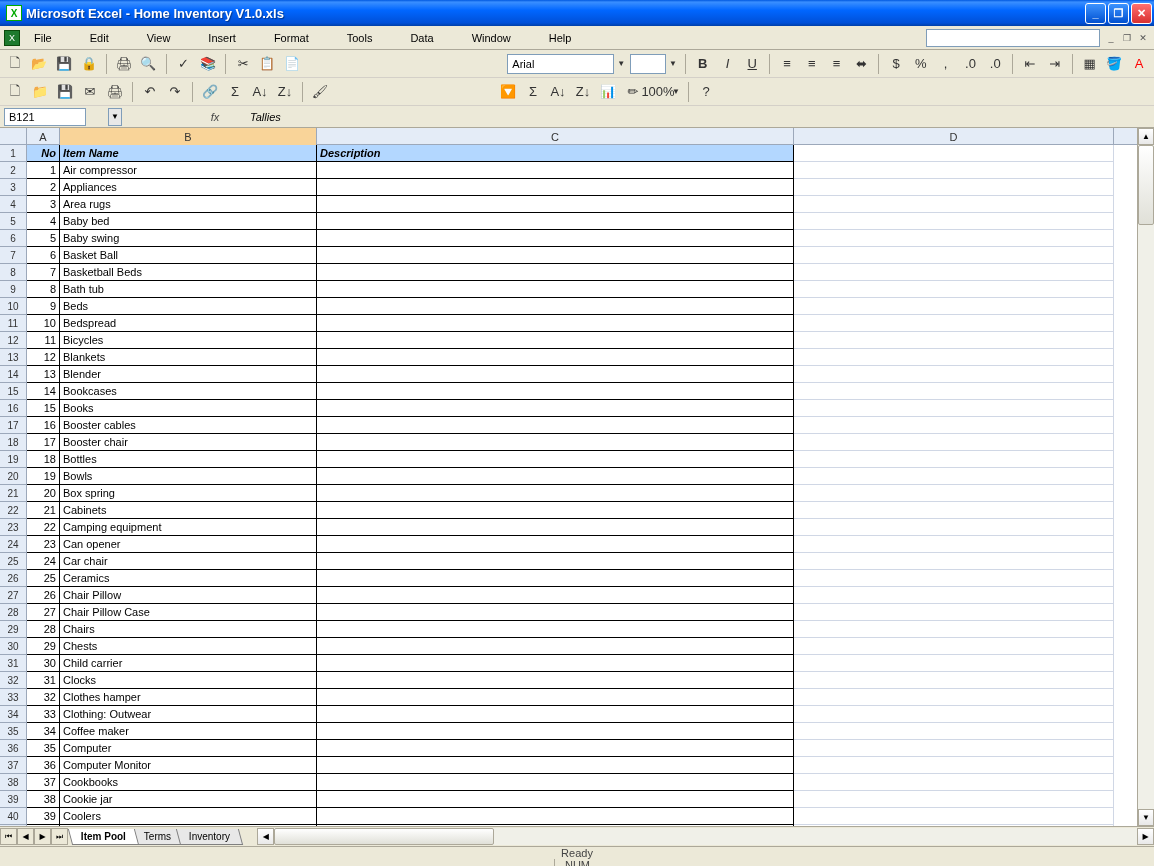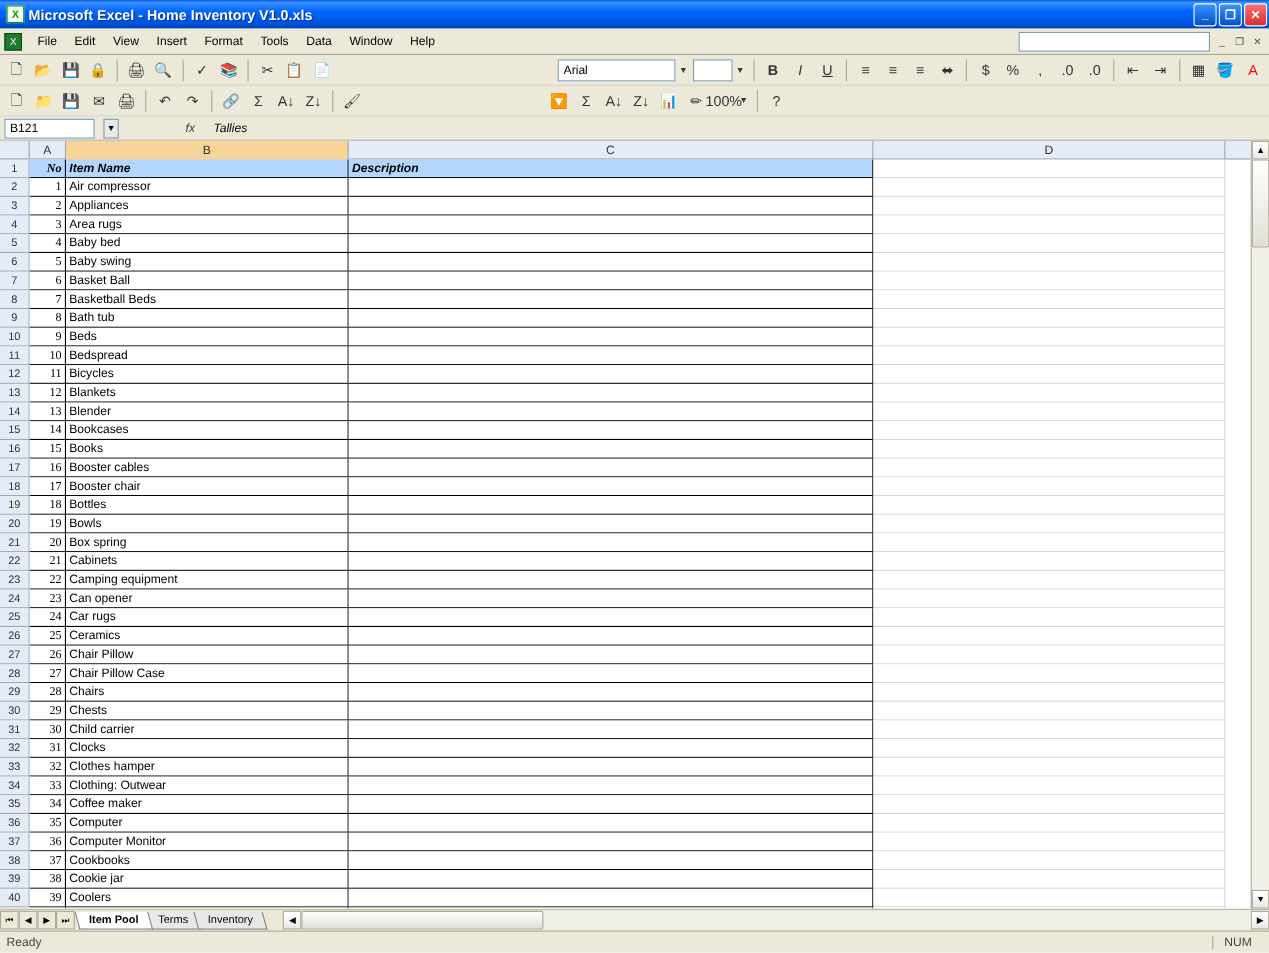--- a/index.html
+++ b/index.html
@@ -22,41 +22,41 @@
 .menu-bar .doc-btns { display:flex; gap:2px; }
 .menu-bar .doc-btn { width:14px; height:14px; display:flex;align-items:center;justify-content:center; font-size:9px; color:#555; cursor:default;}
 
 .toolbar { height: 28px; background: #ece9d8; border-bottom: 1px solid #d4d0c8; display: flex; align-items: center; padding: 0 4px; gap: 3px; }
 .toolbar .tool-btn { width: 22px; height: 22px; display:flex; align-items:center; justify-content:center; border:1px solid transparent; border-radius:3px; color:#333; cursor:default; font-size:13px;}
 .toolbar .sep { width:1px; height:20px; background:#aca899; margin:0 3px; }
 .toolbar .font-box { width:108px; height:20px; background:#fff; border:1px solid #7f9db9; padding:0 4px; display:flex; align-items:center; font-size:11px; }
 .toolbar .size-box { width:36px; height:20px; background:#fff; border:1px solid #7f9db9; padding:0 4px; display:flex; align-items:center; }
 .toolbar .dd { width:10px; font-size:8px; color:#333;}
 
-.formula-bar { height: 22px; background:#ece9d8; border-bottom:1px solid #aca899; display:flex; align-items:center; padding:0 4px; gap:8px;}
+.formula-bar { height: 22px; background:#ece9d8; border-bottom:1px solid #aca899; display:flex; align-items:center; padding:0 4px; gap:22px;}
 .formula-bar .name-box { width:82px; height:18px; background:#fff; border:1px solid #7f9db9; padding:0 4px; display:flex; align-items:center; font-size:11px;}
 .formula-bar .name-dd { width:14px; height:18px; background:#e8e8e8; border:1px solid #7f9db9; display:flex;align-items:center;justify-content:center;font-size:8px;}
 .formula-bar .fx { width:18px; font-style:italic; text-align:center; color:#444;}
 .formula-bar .formula-text { flex:1; padding:0 4px;font-style:italic; }
 
 .sheet-area { position:relative; height: calc(866px - 26px - 24px - 28px - 28px - 22px - 20px - 20px); display:flex; background:#fff; }
 .grid-wrap { flex:1; overflow:hidden; position:relative; }
 
 .col-headers { display:flex; height:17px; background:#e4ecf7; border-bottom:1px solid #9ca8ba; }
 .corner { width:27px; height:17px; background:#e4ecf7; border-right:1px solid #9ca8ba; border-bottom:1px solid #9ca8ba; }
 .col-h { height:17px; border-right:1px solid #9ca8ba; text-align:center; font-size:11px; color:#333; display:flex;align-items:center;justify-content:center; cursor:default;}
 .col-h.selected { background:#f9d499; }
 
 .rows-wrap { position:absolute; top:17px; left:0; right:0; bottom:0; overflow:hidden;}
 .row { display:flex; height:17px; }
 .row-h { width:27px; background:#e4ecf7; border-right:1px solid #9ca8ba; border-bottom:1px solid #9ca8ba; text-align:center; font-size:10px; color:#333; display:flex;align-items:center;justify-content:center; cursor:default;}
 .cell { border-right:1px solid #d0d7e5; border-bottom:1px solid #d0d7e5; padding:0 3px; font-size:11px; display:flex; align-items:center; overflow:hidden; white-space:nowrap; background:#fff;}
 .cell.header-cell { background:#b3d7ff; font-weight:bold; font-style:italic; border-right:1px solid #000; border-bottom:1px solid #000; }
 .cell.bordered { border-right:1px solid #000; border-bottom:1px solid #000; }
-.cell.no-col { justify-content:flex-end;font-family:Liberation Serif, serif; }
+.cell.no-col { justify-content:flex-end; }
 
 .col-A { width:33px; }
 .col-B { width:257px; }
 .col-C { width:477px; }
 .col-D { width:320px; }
 
 .v-scroll { width:17px; background:#ece9d8; border-left:1px solid #aca899; display:flex; flex-direction:column;}
 .v-scroll .sbtn { height:17px; background:linear-gradient(#fff,#e8e8e8); border:1px solid #aca899; display:flex;align-items:center;justify-content:center; font-size:8px; cursor:default;}
 .v-scroll .strack { flex:1; background:#f0f0e8; position:relative;}
 .v-scroll .sthumb { position:absolute; top:0; left:0; right:0; height:80px; background:linear-gradient(#fff,#e0e0d8); border:1px solid #aca899; border-radius:2px;}
@@ -66,42 +66,42 @@
 .tab-bar .tabs { display:flex; margin-left:2px; }
 .tab-bar .tab { padding:2px 10px; background:#fff; border:1px solid #808080; border-top:none; font-size:10px; position:relative; margin-right:-4px; transform:skewX(15deg); cursor:default;}
 .tab-bar .tab span { display:inline-block; transform:skewX(-15deg); }
 .tab-bar .tab.active { background:#fff; font-weight:bold; z-index:2;}
 .tab-bar .tab.inactive { background:#e8e8e8; }
 .tab-bar .h-scroll { flex:1; display:flex; margin-left:20px;}
 .tab-bar .h-scroll .sbtn { width:17px; height:17px; background:linear-gradient(#fff,#e8e8e8); border:1px solid #aca899; display:flex;align-items:center;justify-content:center; font-size:8px;}
 .tab-bar .h-scroll .strack { flex:1; background:#f0f0e8; position:relative;}
 .tab-bar .h-scroll .sthumb { position:absolute; left:0; top:0; bottom:0; width:220px; background:linear-gradient(#fff,#e0e0d8); border:1px solid #aca899; border-radius:2px;}
 
-.status-bar { height:20px; background:#ece9d8; border-top:1px solid #aca899; display:flex; align-items:center; padding:0 6px; font-size:11px; color:#444;}
+.status-bar { height:20px; background:#ece9d8; border-top:1px solid #aca899; display:flex; align-items:center; padding:0 6px; font-size:11px; color:#444;flex-direction:column;}
 .status-bar .status-text { flex:1; }
 .status-bar .indicator { padding:0 10px; border-left:1px solid #aca899;}
 </style>
 </head>
 <body>
 
 <div class="title-bar">
   <div class="app-icon">X</div>
   <div class="title-text">
     <span>Microsoft Excel</span> - <span>Home Inventory V1.0.xls</span>
   </div>
   <div class="win-btns">
     <div class="win-btn win-min">_</div>
     <div class="win-btn win-max">❐</div>
     <div class="win-btn win-close">✕</div>
   </div>
 </div>
 
 <div class="menu-bar">
   <div class="app-icon2">X</div>
-  <div id="menu-items" style="display: flex;">
+  <div id="menu-items" style="display: flex; gap: 22px;">
       <div class="menu-item">File</div>
       <div class="menu-item">Edit</div>
       <div class="menu-item">View</div>
       <div class="menu-item">Insert</div>
       <div class="menu-item">Format</div>
       <div class="menu-item">Tools</div>
       <div class="menu-item">Data</div>
       <div class="menu-item">Window</div>
       <div class="menu-item">Help</div>
     </div>
@@ -383,21 +383,21 @@
         <div class="row">
     <div class="row-h">24</div>
     <div class="cell bordered no-col col-A">23</div>
     <div class="cell bordered col-B">Can opener</div>
     <div class="cell bordered col-C"></div>
     <div class="cell col-D"></div>
         </div>
         <div class="row">
     <div class="row-h">25</div>
     <div class="cell bordered no-col col-A">24</div>
-    <div class="cell bordered col-B">Car rugs</div>
+    <div class="cell bordered col-B">Car chair</div>
     <div class="cell bordered col-C"></div>
     <div class="cell col-D"></div>
         </div>
         <div class="row">
     <div class="row-h">26</div>
     <div class="cell bordered no-col col-A">25</div>
     <div class="cell bordered col-B">Ceramics</div>
     <div class="cell bordered col-C"></div>
     <div class="cell col-D"></div>
         </div>

